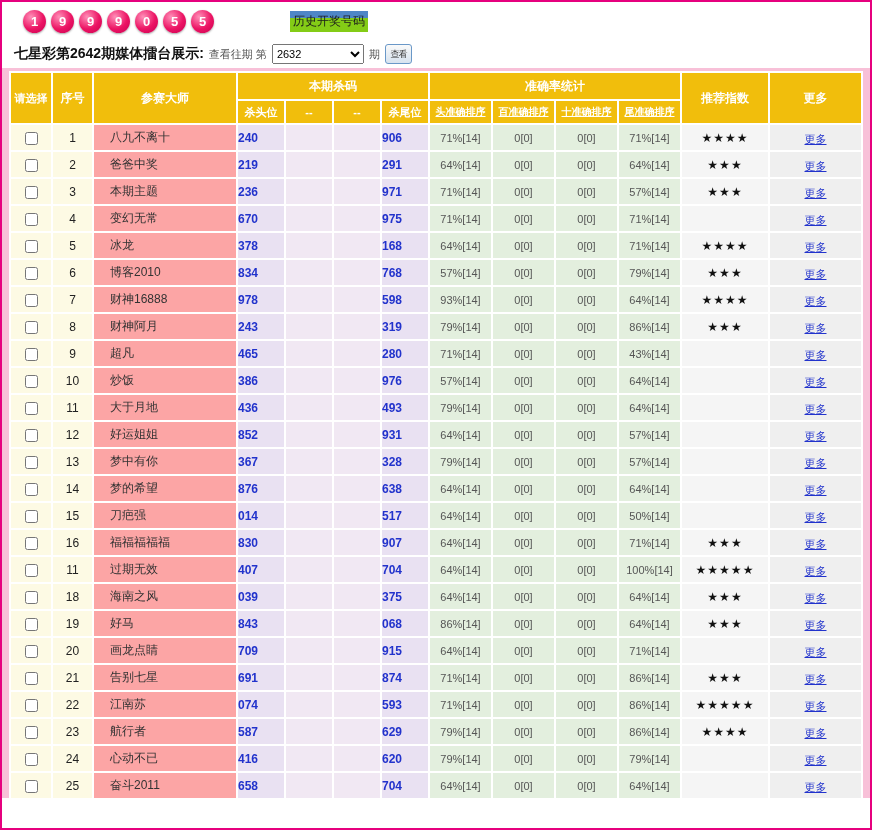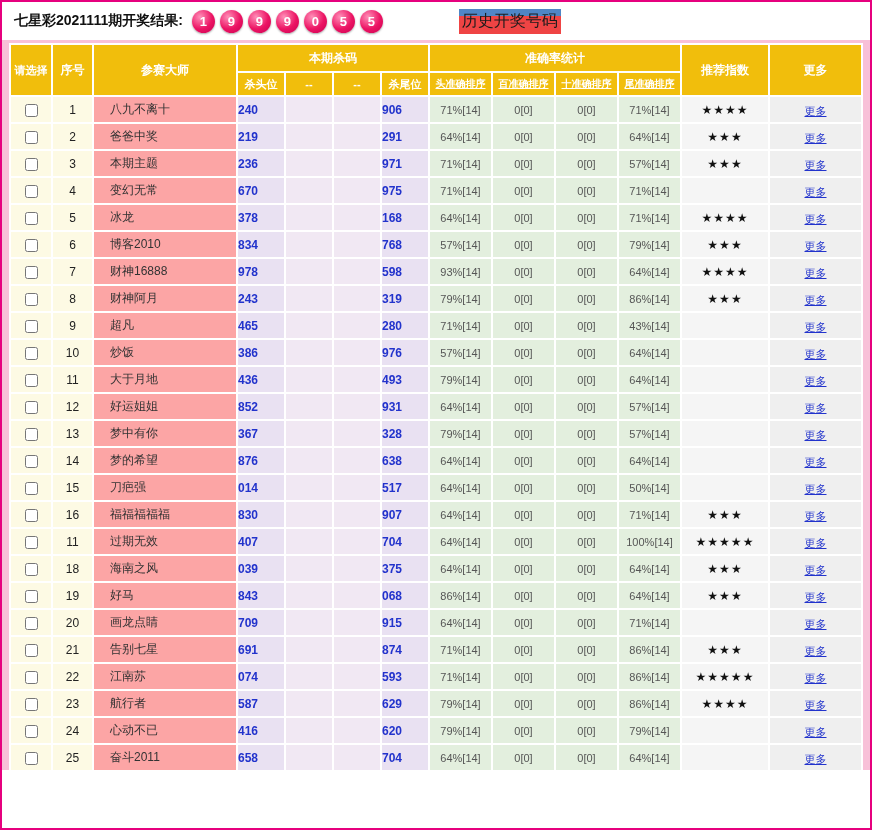--- a/index.html
+++ b/index.html
@@ -21,22 +21,22 @@
   .penguin::after { content:""; position:absolute; left:2px; top:4px; width:4px; height:6px; background:#fff; border-radius:50%; }
 
   
   .result-row { height:38px; display:flex; align-items:center; padding-left:12px; background:#fff; }
   .result-label { font-size:14px; font-weight:bold; color:#111; }
   .balls { display:flex; align-items:center; margin-left:4px; }
   .ball { width:23px; height:23px; border-radius:50%; margin-left:5px;
           background:radial-gradient(circle at 35% 30%, #ff8fb8, #ec1464 55%, #c80050);
           color:#fff; font-size:13px; font-weight:bold; text-align:center; line-height:23px;
           box-shadow:0 1px 2px rgba(0,0,0,.35); }
-  .history-link { margin-left:76px; font-size:16px; color:#1b1b1b; text-decoration:none;
-                  background:#ef4444; box-shadow:inset 0 7px 0 #4f86c6; padding:2px 3px; cursor:pointer; }
+  .history-link { margin-left:76px; font-size:12px; color:#1b1b1b; text-decoration:none;
+                  background:#84cc16; box-shadow:inset 0 7px 0 #4f86c6; padding:2px 3px; cursor:pointer; }
 
   
   .selector-row { height:28px; display:flex; align-items:center; gap:5px; padding-left:12px; background:#fff; }
   .selector-label { font-size:14px; font-weight:bold; color:#111; }
   .selector-hint { font-size:11px; color:#555; }
   .period-select { width:92px; height:20px; font-size:11px; }
   .go-btn { width:27px; height:20px; border:1px solid #6A98C8; border-radius:3px;
             background:linear-gradient(#fafafa,#d7e3ef); font-size:9px; letter-spacing:-1px;
             color:#333; padding:0; cursor:pointer; }
 
@@ -60,33 +60,41 @@
   .cell-more   { background:#EFEFEF; text-align:center; }
   .cell-more a { color:#2233CC; font-size:11px; text-decoration:underline; cursor:pointer; }
 </style>
 </head>
 <body>
 
 <div id="page">
 
 
   <div class="result-row">
-    <span class="result-label">七星彩2021111期开奖结果:</span>
     <span class="balls">
       <span class="ball">1</span>
       <span class="ball">9</span>
       <span class="ball">9</span>
       <span class="ball">9</span>
       <span class="ball">0</span>
       <span class="ball">5</span>
       <span class="ball">5</span>
     </span>
     <a class="history-link">历史开奖号码</a>
   </div>
 
+  <div class="selector-row">
+    <span class="selector-label">七星彩第2642期媒体擂台展示:</span>
+    <span class="selector-hint">查看往期 第</span>
+    <select class="period-select">
+      <option>2632</option>
+    </select>
+    <span class="selector-hint">期</span>
+    <button class="go-btn">查看</button>
+  </div>
 
   <div class="table-wrap">
     <table>
       <colgroup>
         <col style="width:40px">
           <col style="width:39px">
           <col style="width:142px">
         <col style="width:46px">
           <col style="width:46px">
           <col style="width:46px">

